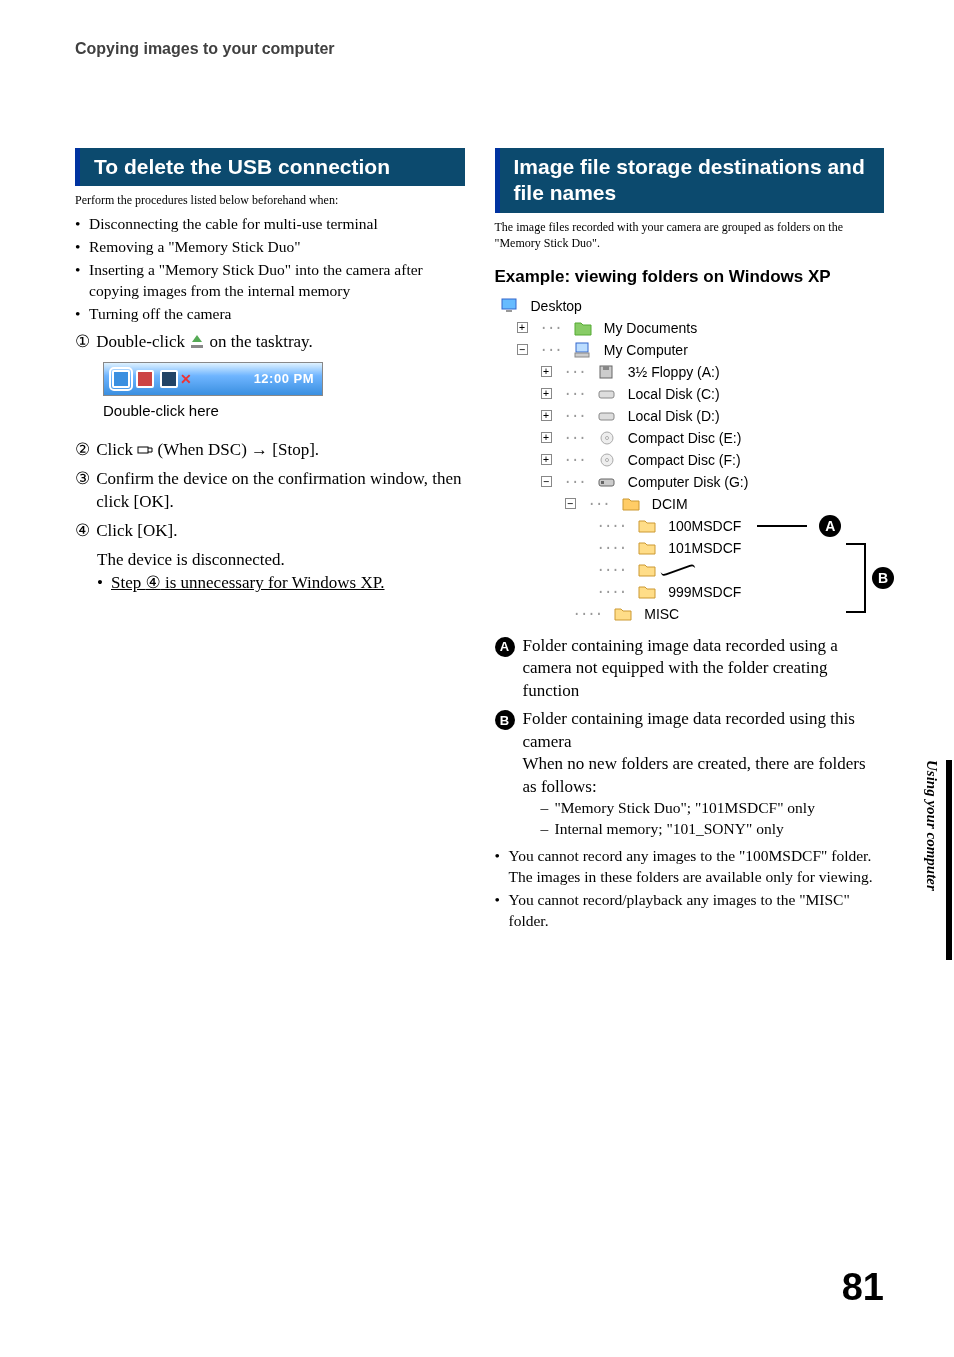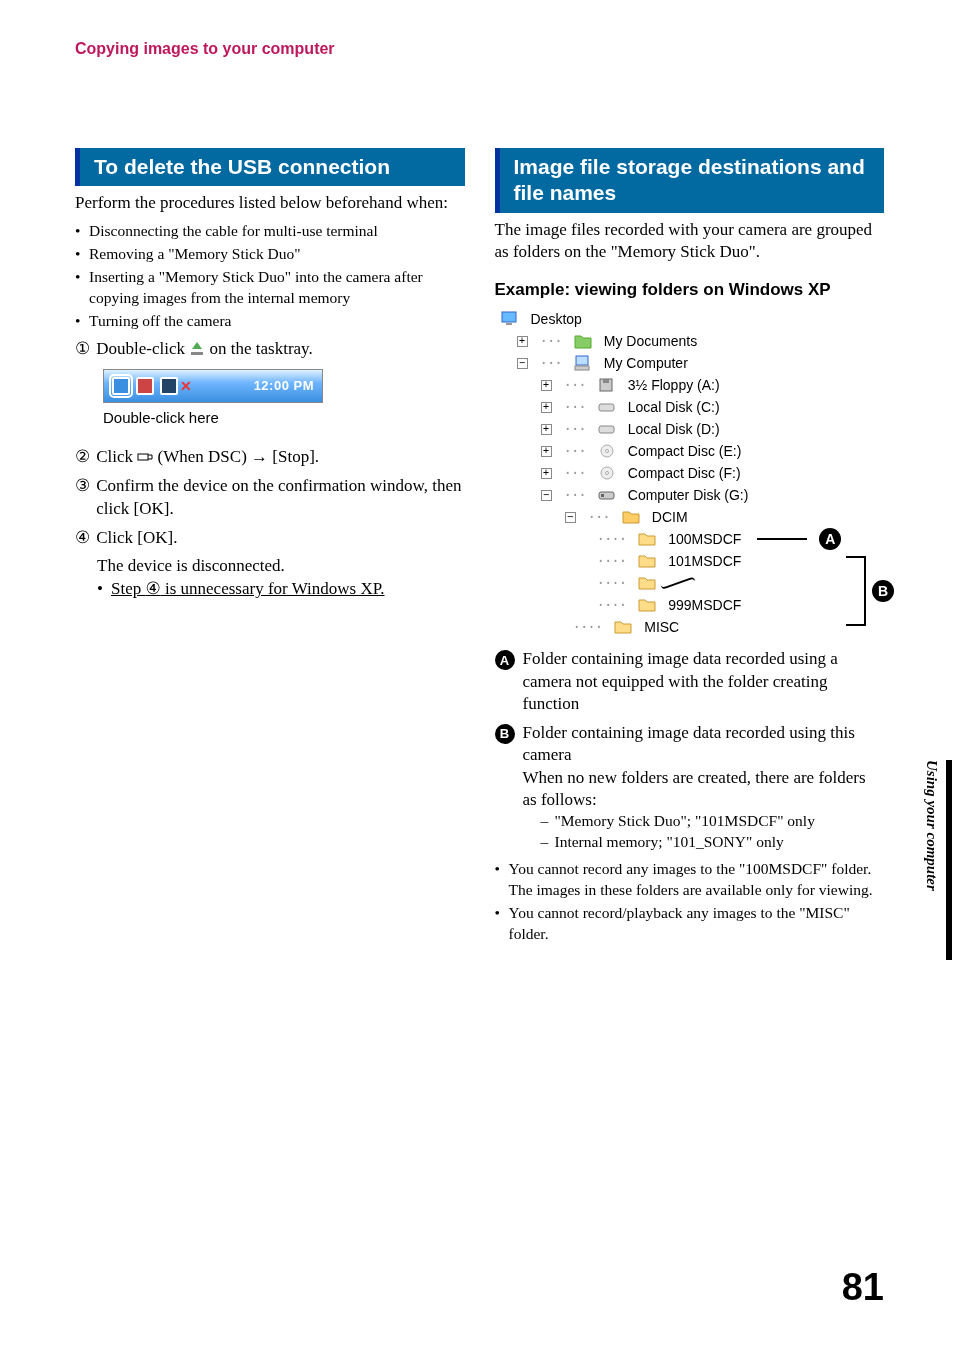--- a/index.html
+++ b/index.html
@@ -11,47 +11,47 @@
     height: 1357px;
     position: relative;
     background: #fff;
   }
   .page {
     padding: 40px 70px 40px 75px;
     position: relative;
     height: 100%;
   }
   .running-head {
-    color: #be185d;
+    color: #404040;
     font-family: Arial, Helvetica, sans-serif;
     font-weight: bold;
     font-size: 16px;
     margin-bottom: 90px;
   }
   .columns {
     display: flex;
     gap: 30px;
   }
   .col {
     flex: 1;
     min-width: 0;
   }
   .blue-head {
-    background: #0369a1;
+    background: #0c4a6e;
     color: #fff;
     font-family: Arial, Helvetica, sans-serif;
     font-weight: bold;
     font-size: 21px;
     padding: 6px 10px 6px 14px;
     border-left: 5px solid #0033a0;
     line-height: 1.25;
     margin-bottom: 6px;
   }
   .body-text {
-    font-size: 17px;
+    font-size: 12px;
     line-height: 1.35;
     margin-bottom: 6px;
   }
   ul.bullets {
     list-style: none;
     padding-left: 0;
     margin: 4px 0 6px 0;
   }
   ul.bullets > li {
     position: relative;

